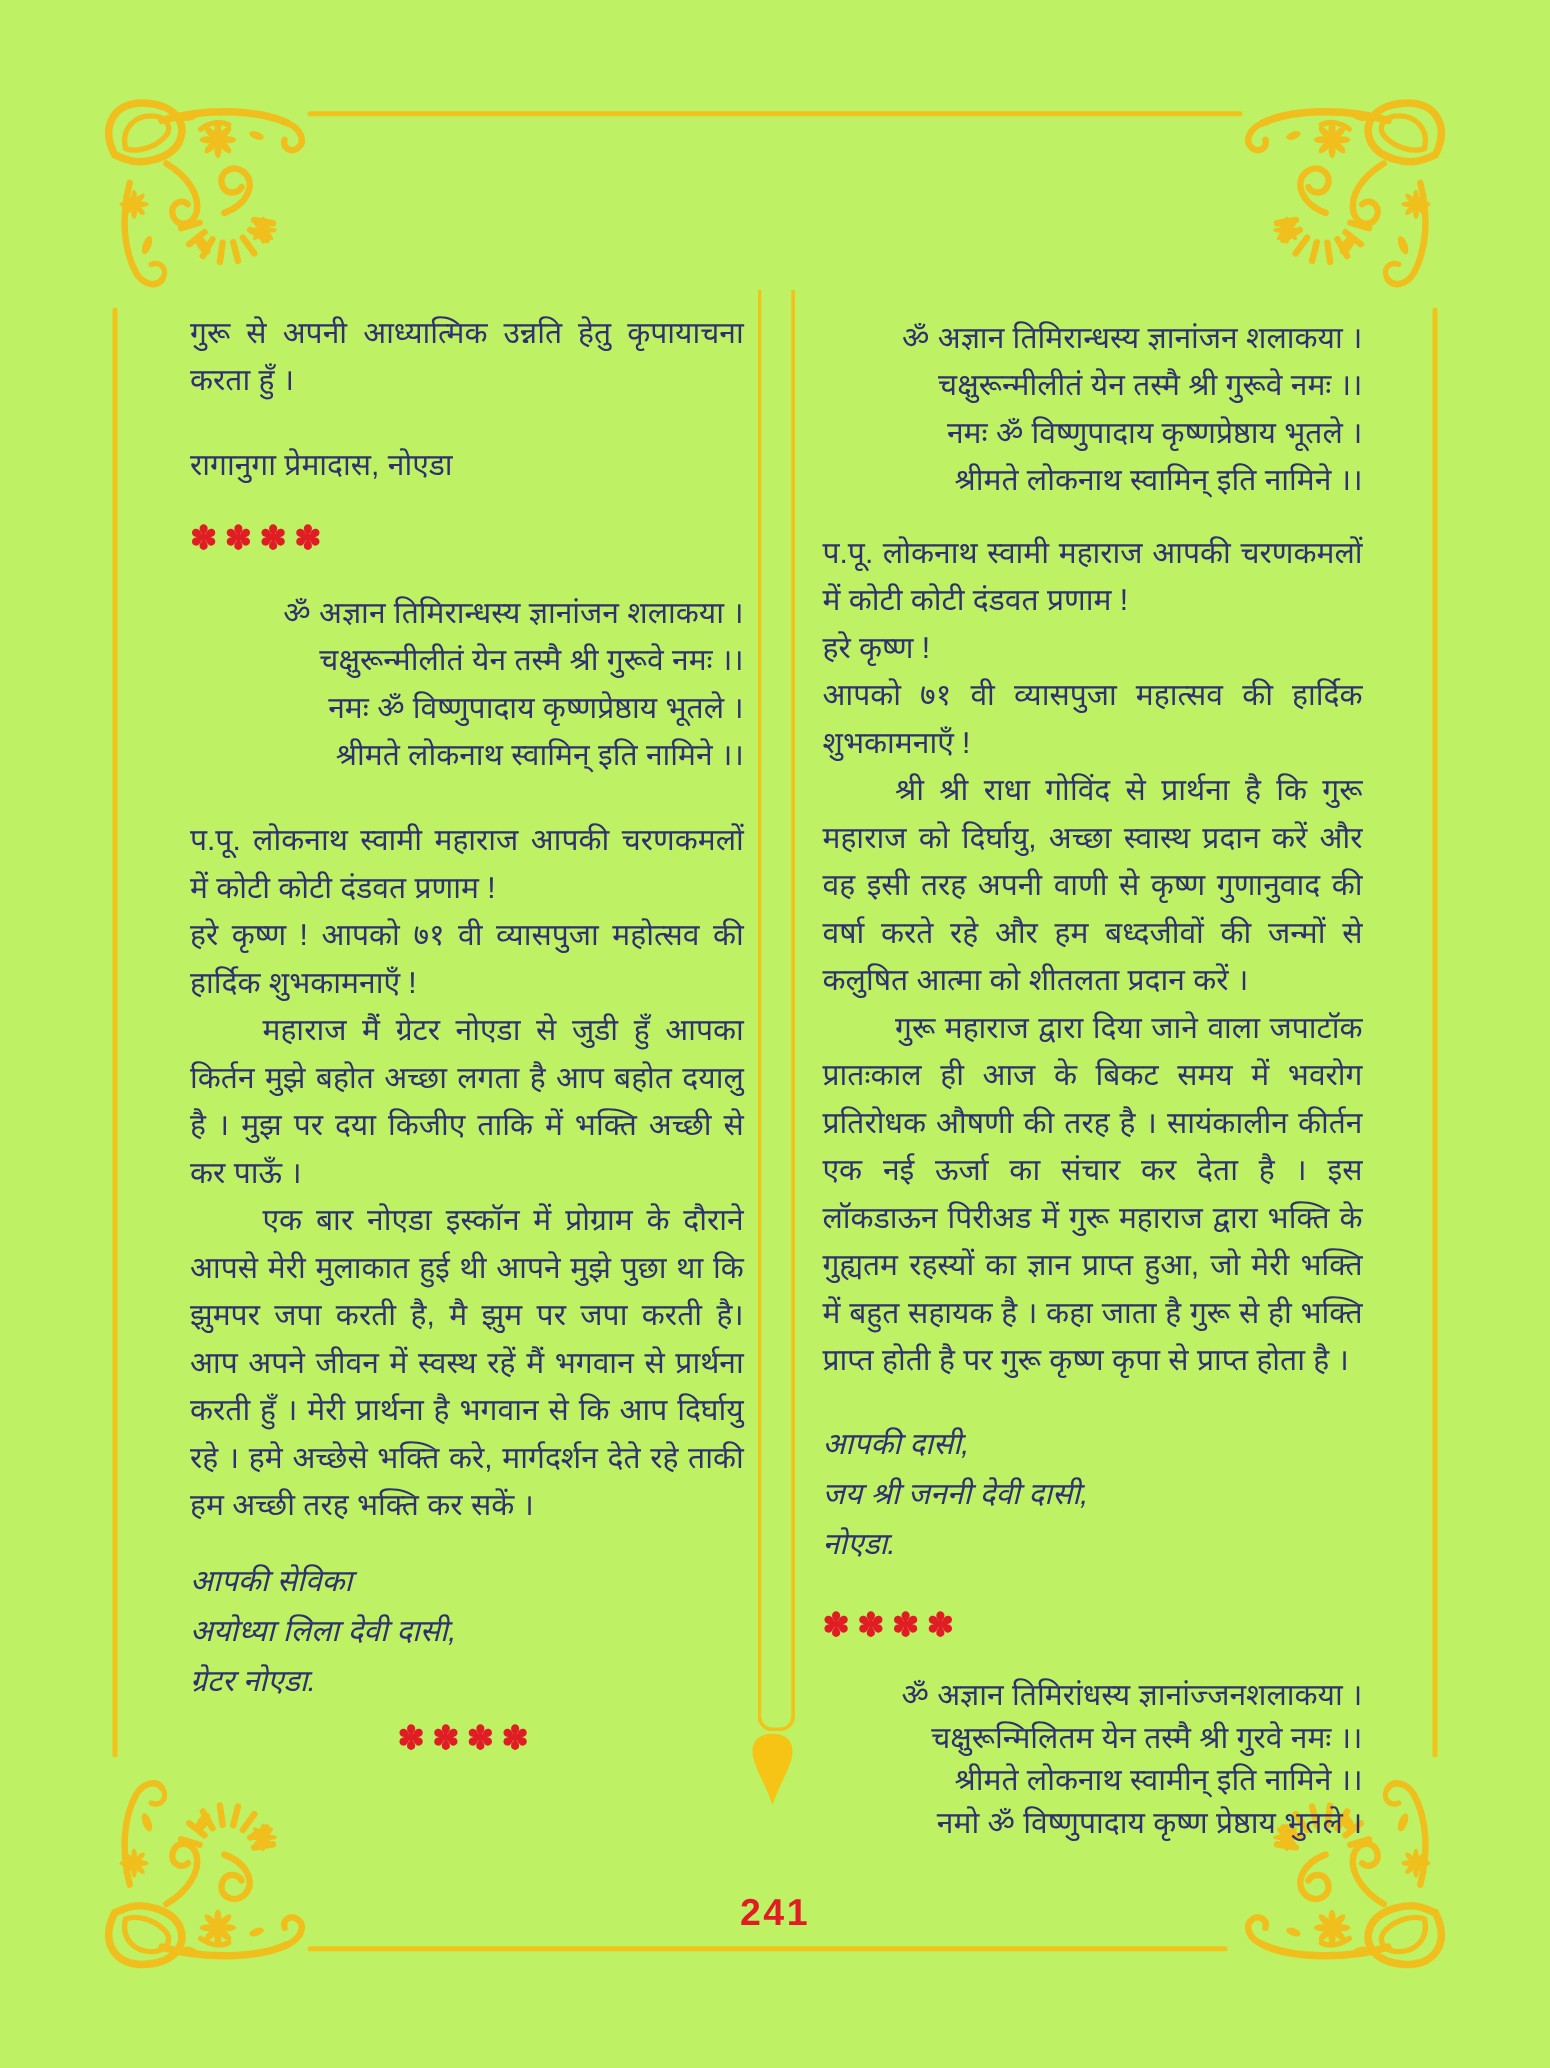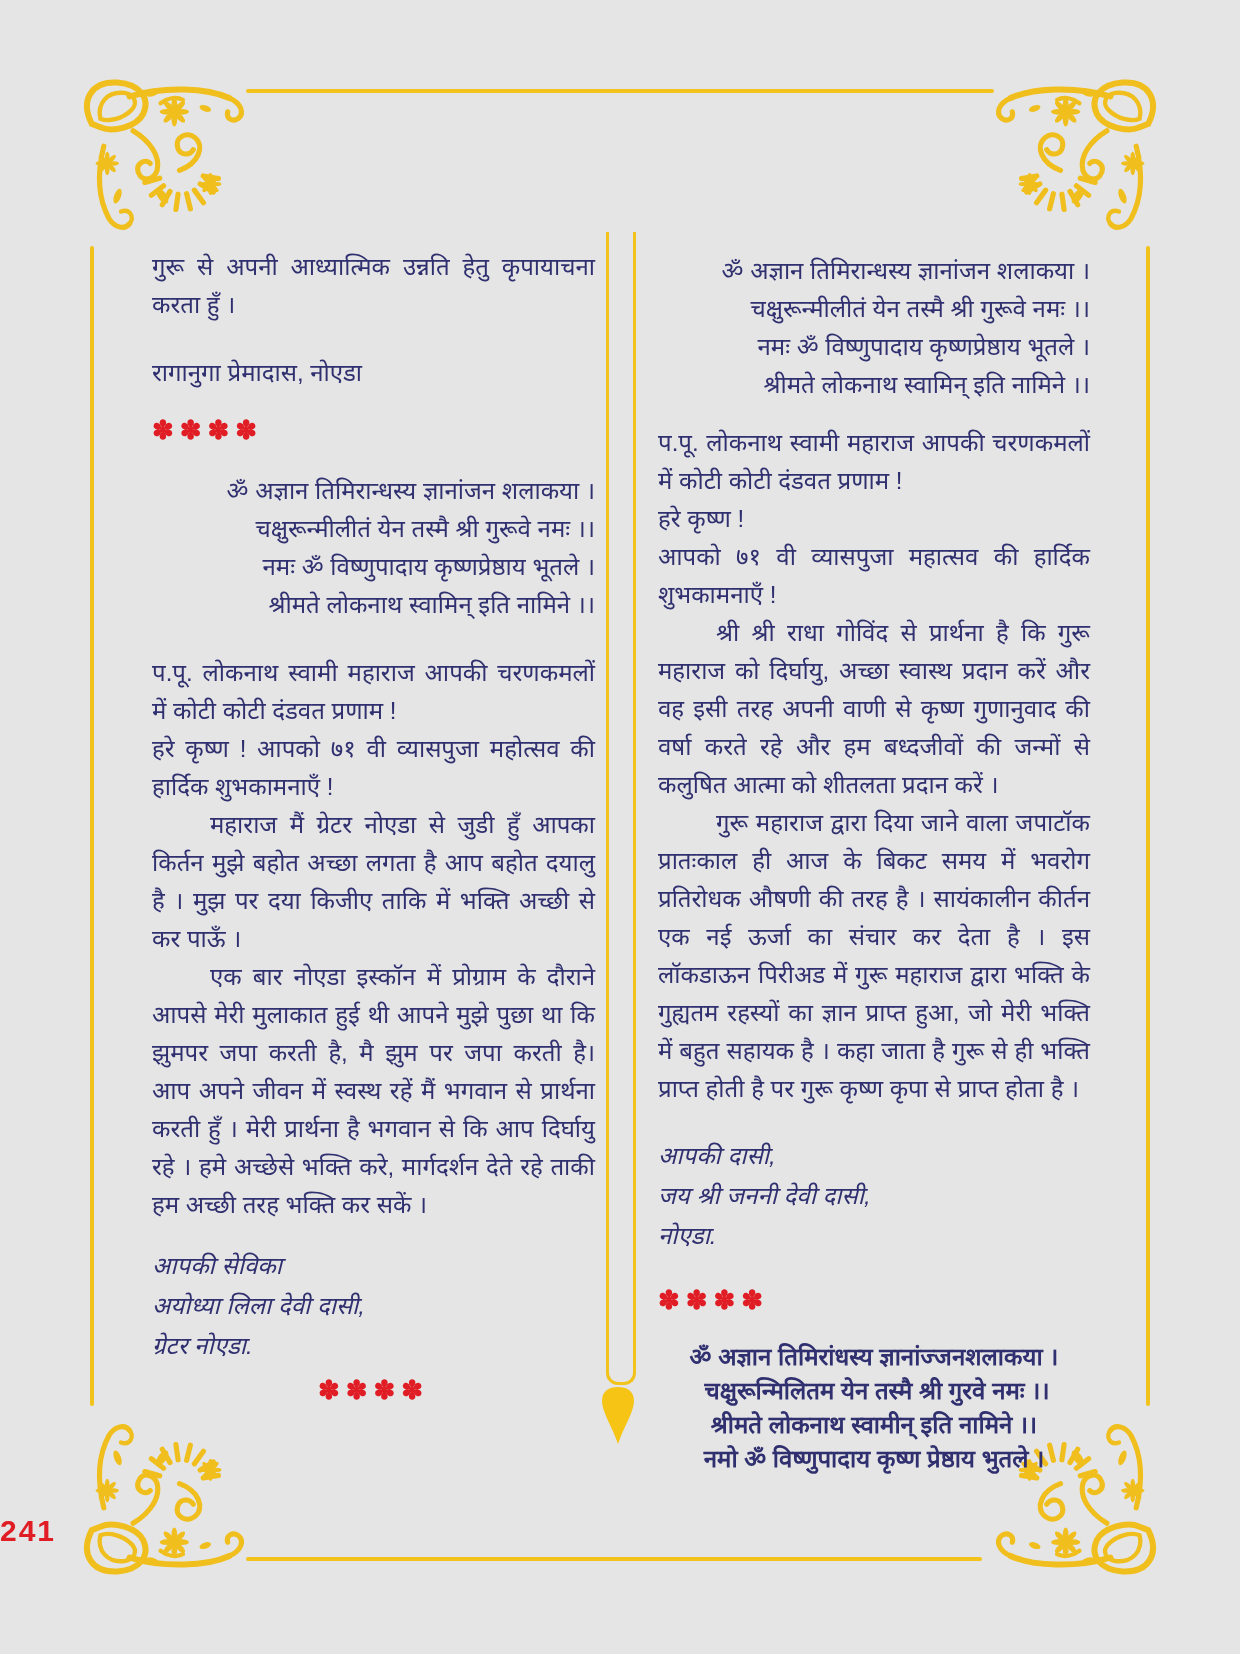--- a/index.html
+++ b/index.html
@@ -1,18 +1,18 @@
 <!DOCTYPE html>
 <html><head>
 <meta charset="utf-8">
 <style>
   html,body { margin:0; padding:0; background:#FCF3CB; }
   .page {
     position:relative; width:1240px; height:1654px;
-    background:#e5e5e5; overflow:hidden;
+    background:#bef264; overflow:hidden;
     font-family:"Liberation Sans", sans-serif;
     color:#303070;
   }
   
   .frame-line { position:absolute; background:#F2C31B; border-radius:2px; }
   .frame-top    { left:246px; top:89px;   width:748px; height:4px; }
   .frame-bottom { left:246px; top:1557px; width:736px; height:4px; }
   .frame-left   { left:90px;  top:246px;  width:4px;  height:1160px; }
   .frame-right  { left:1146px;top:246px;  width:4px;  height:1160px; }
   
@@ -43,21 +43,21 @@
   .sig-block { margin-top:22px; }
   .separator {
     color:#E01D24; font-size:26px; font-weight:bold;
     letter-spacing:6px; line-height:36px; margin:20px 0 24px 0;
   }
   .separator.centered { text-align:center; margin:6px 0 0 0; }
   .separator.right-col { margin:26px 0 22px 0; }
   
   .page-number {
     position:absolute; left:0; top:1514px; width:100%;
-    text-align:left; color:#E01D24; font-size:30px; font-weight:bold;
+    text-align:center; color:#E01D24; font-size:30px; font-weight:bold;
     letter-spacing:2px; z-index:3;
   }
   .defs-hidden { position:absolute; width:0; height:0; overflow:hidden; }
 </style>
 </head>
 <body>
 
 <svg class="defs-hidden" aria-hidden="true">
   <defs>
     <ellipse id="fp" cx="0" cy="-9" rx="3.3" ry="8"></ellipse>
@@ -168,21 +168,21 @@
     <p>हरे कृष्ण !</p>
     <p class="justify">आपको ७१ वी व्यासपुजा महात्सव की हार्दिक शुभकामनाएँ !</p>
     <p class="justify indent">श्री श्री राधा गोविंद से प्रार्थना है कि गुरू महाराज को दिर्घायु, अच्छा स्वास्थ प्रदान करें और वह इसी तरह अपनी वाणी से कृष्ण गुणानुवाद की वर्षा करते रहे और हम बध्दजीवों की जन्मों से कलुषित आत्मा को शीतलता प्रदान करें ।</p>
     <p class="justify indent">गुरू महाराज द्वारा दिया जाने वाला जपाटॉक प्रातःकाल ही आज के बिकट समय में भवरोग प्रतिरोधक औषणी की तरह है । सायंकालीन कीर्तन एक नई ऊर्जा का संचार कर देता है । इस लॉकडाऊन पिरीअड में गुरू महाराज द्वारा भक्ति के गुह्यतम रहस्यों का ज्ञान प्राप्त हुआ, जो मेरी भक्ति में बहुत सहायक है । कहा जाता है गुरू से ही भक्ति प्राप्त होती है पर गुरू कृष्ण कृपा से प्राप्त होता है ।</p>
     <div class="sig-block" style="margin-top:28px;">
       <div class="sig-line">आपकी दासी,</div>
       <div class="sig-line">जय श्री जननी देवी दासी,</div>
       <div class="sig-line">नोएडा.</div>
     </div>
     <div class="separator right-col">✽✽✽✽</div>
-    <div class="shloka shloka-tight" style="text-align:center;font-weight:bold;">
+    <div class="shloka shloka-tight" style="text-align:right;">
       <div>ॐ अज्ञान तिमिरांधस्य ज्ञानांज्जनशलाकया ।</div>
       <div style="padding-left:6px;">चक्षुरून्मिलितम येन तस्मै श्री गुरवे नमः ।।</div>
       <div>श्रीमते लोकनाथ स्वामीन् इति नामिने ।।</div>
       <div>नमो ॐ विष्णुपादाय कृष्ण प्रेष्ठाय भुतले ।</div>
     </div>
   </div>
 
   <div class="page-number">241</div>
 
 </div>

